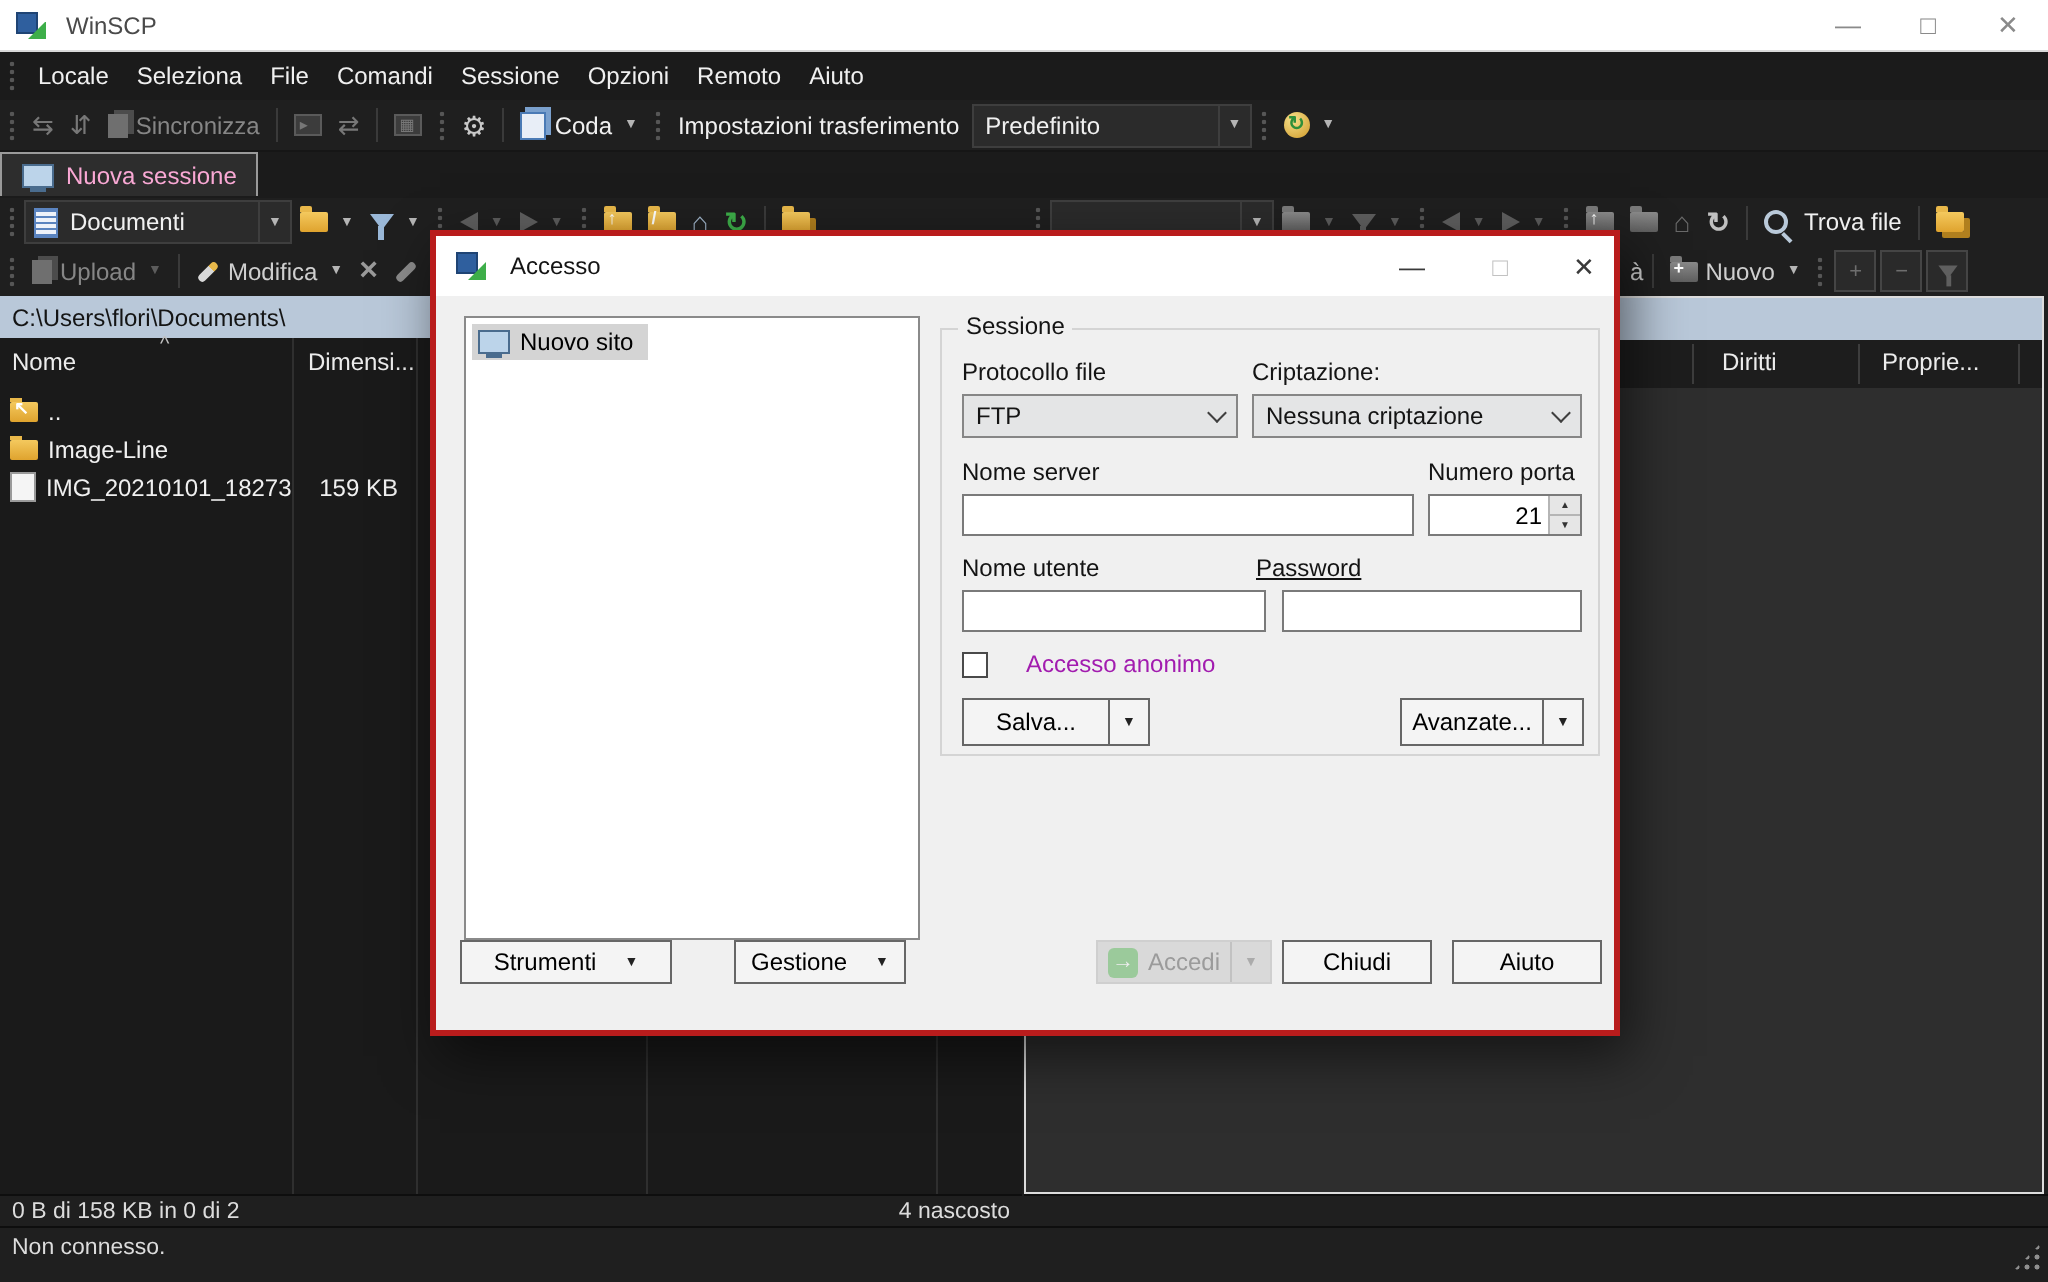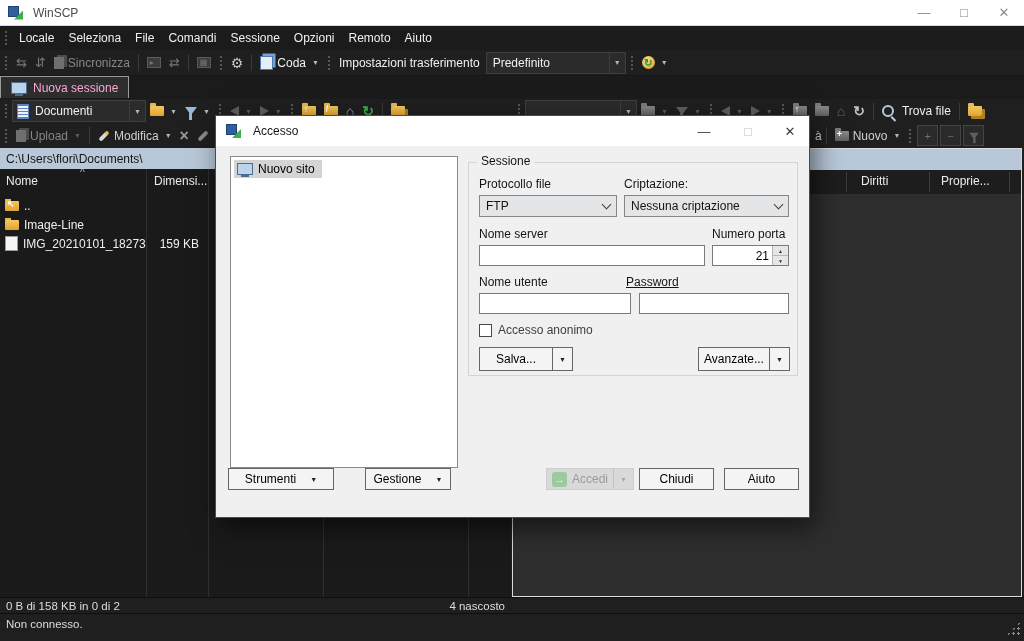--- a/index.html
+++ b/index.html
@@ -96,21 +96,21 @@
   #rp .rhdr{position:absolute;left:0;top:21px;width:100%;height:24px;background:#1d1d1d;color:#ececec;}
   
   .statusbar{position:absolute;background:#1f1f1f;color:#dcdcdc;font-size:11.5px;display:flex;
              align-items:center;box-sizing:border-box;border-top:1px solid #0e0e0e;}
   #sb-main{padding:4px 6px;align-items:flex-start;}
   .rgrip{position:absolute;right:3px;bottom:5px;width:15px;height:15px;
          background-image:radial-gradient(circle,#8f8f8f 1.1px,transparent 1.4px);background-size:5px 5px;
          clip-path:polygon(100% 0,100% 100%,0 100%);}
   
   #dialog{position:absolute;left:215px;top:115px;width:595px;height:403px;background:#f0f0f0;
-          border:1px solid #b91c1c;box-shadow:5px 10px 26px rgba(0,0,0,.55);color:#000;box-sizing:border-box;}
+          border:3px solid #b91c1c;box-shadow:5px 10px 26px rgba(0,0,0,.55);color:#000;box-sizing:border-box;}
   .dtitle{position:absolute;left:0;top:0;width:100%;height:30px;background:#ffffff;display:flex;align-items:center;}
   .dtitle .t{margin-left:9px;color:#141414;}
   .dctrl{position:absolute;top:0;width:38px;height:30px;display:flex;align-items:center;justify-content:center;
          color:#3a3a3a;font-size:13px;}
   .listbox{position:absolute;left:14px;top:40px;width:228px;height:312px;background:#fff;border:1px solid #8a8a8a;box-sizing:border-box;}
   .site-item{display:inline-flex;align-items:center;gap:5px;margin:3px;padding:2px 7px 2px 3px;background:#d4d4d4;color:#000;}
   .group{position:absolute;left:252px;top:46px;width:330px;height:214px;border:1px solid #d4d4d4;box-sizing:border-box;}
   .group-title{position:absolute;left:8px;top:-9px;background:#f0f0f0;padding:0 4px;color:#141414;}
   .g-label{position:absolute;color:#141414;white-space:nowrap;}
   .dcombo{position:absolute;background:#e4e5e6;border:1px solid #868686;display:flex;align-items:center;
@@ -122,21 +122,21 @@
   .spinbox{position:absolute;background:#fff;border:1px solid #7a7a7a;box-sizing:border-box;display:flex;align-items:center;}
   .spinval{flex:1;text-align:right;padding-right:3px;color:#000;}
   .spinbtns{width:15px;height:100%;display:flex;flex-direction:column;border-left:1px solid #b5b5b5;}
   .spinbtns div{flex:1;background:#e6e6e6;border-bottom:1px solid #b5b5b5;display:flex;align-items:center;
                 justify-content:center;font-size:5px;color:#333;}
   .spinbtns div:last-child{border-bottom:none;}
   .cb{width:13px;height:13px;background:#fff;border:1px solid #4a4a4a;box-sizing:border-box;position:relative;
       display:inline-block;vertical-align:-3px;}
   .cb.checked::after{content:"";position:absolute;left:2px;top:2px;width:7px;height:4px;
                      border-left:2px solid #111;border-bottom:2px solid #111;transform:rotate(-45deg);}
-  .cbrow{position:absolute;display:flex;align-items:center;gap:6px;color:#404040;}
+  .cbrow{position:absolute;display:flex;align-items:center;gap:19px;color:#a21caf;}
   .dbtn{position:absolute;background:#f4f4f4;border:1px solid #666;display:flex;align-items:center;
         justify-content:center;color:#000;box-sizing:border-box;}
   .dbtn .mdd{font-size:7px;color:#222;margin-left:14px;}
   .splitarrow{position:absolute;top:0;right:0;width:20px;height:100%;border-left:1px solid #666;
               display:flex;align-items:center;justify-content:center;font-size:7px;color:#222;box-sizing:border-box;}
   .dbtn.disabled{background:#d9d9d9;border-color:#cfcfcf;color:#9b9b9b;}
   .dbtn.disabled .splitarrow{border-left-color:#c2c2c2;color:#ababab;}
   .ic-login{width:15px;height:15px;background:#6abf69;border-radius:3px;color:#fff;font-size:11px;line-height:15px;
             text-align:center;font-weight:bold;margin-right:5px;opacity:.55;}
 </style>

